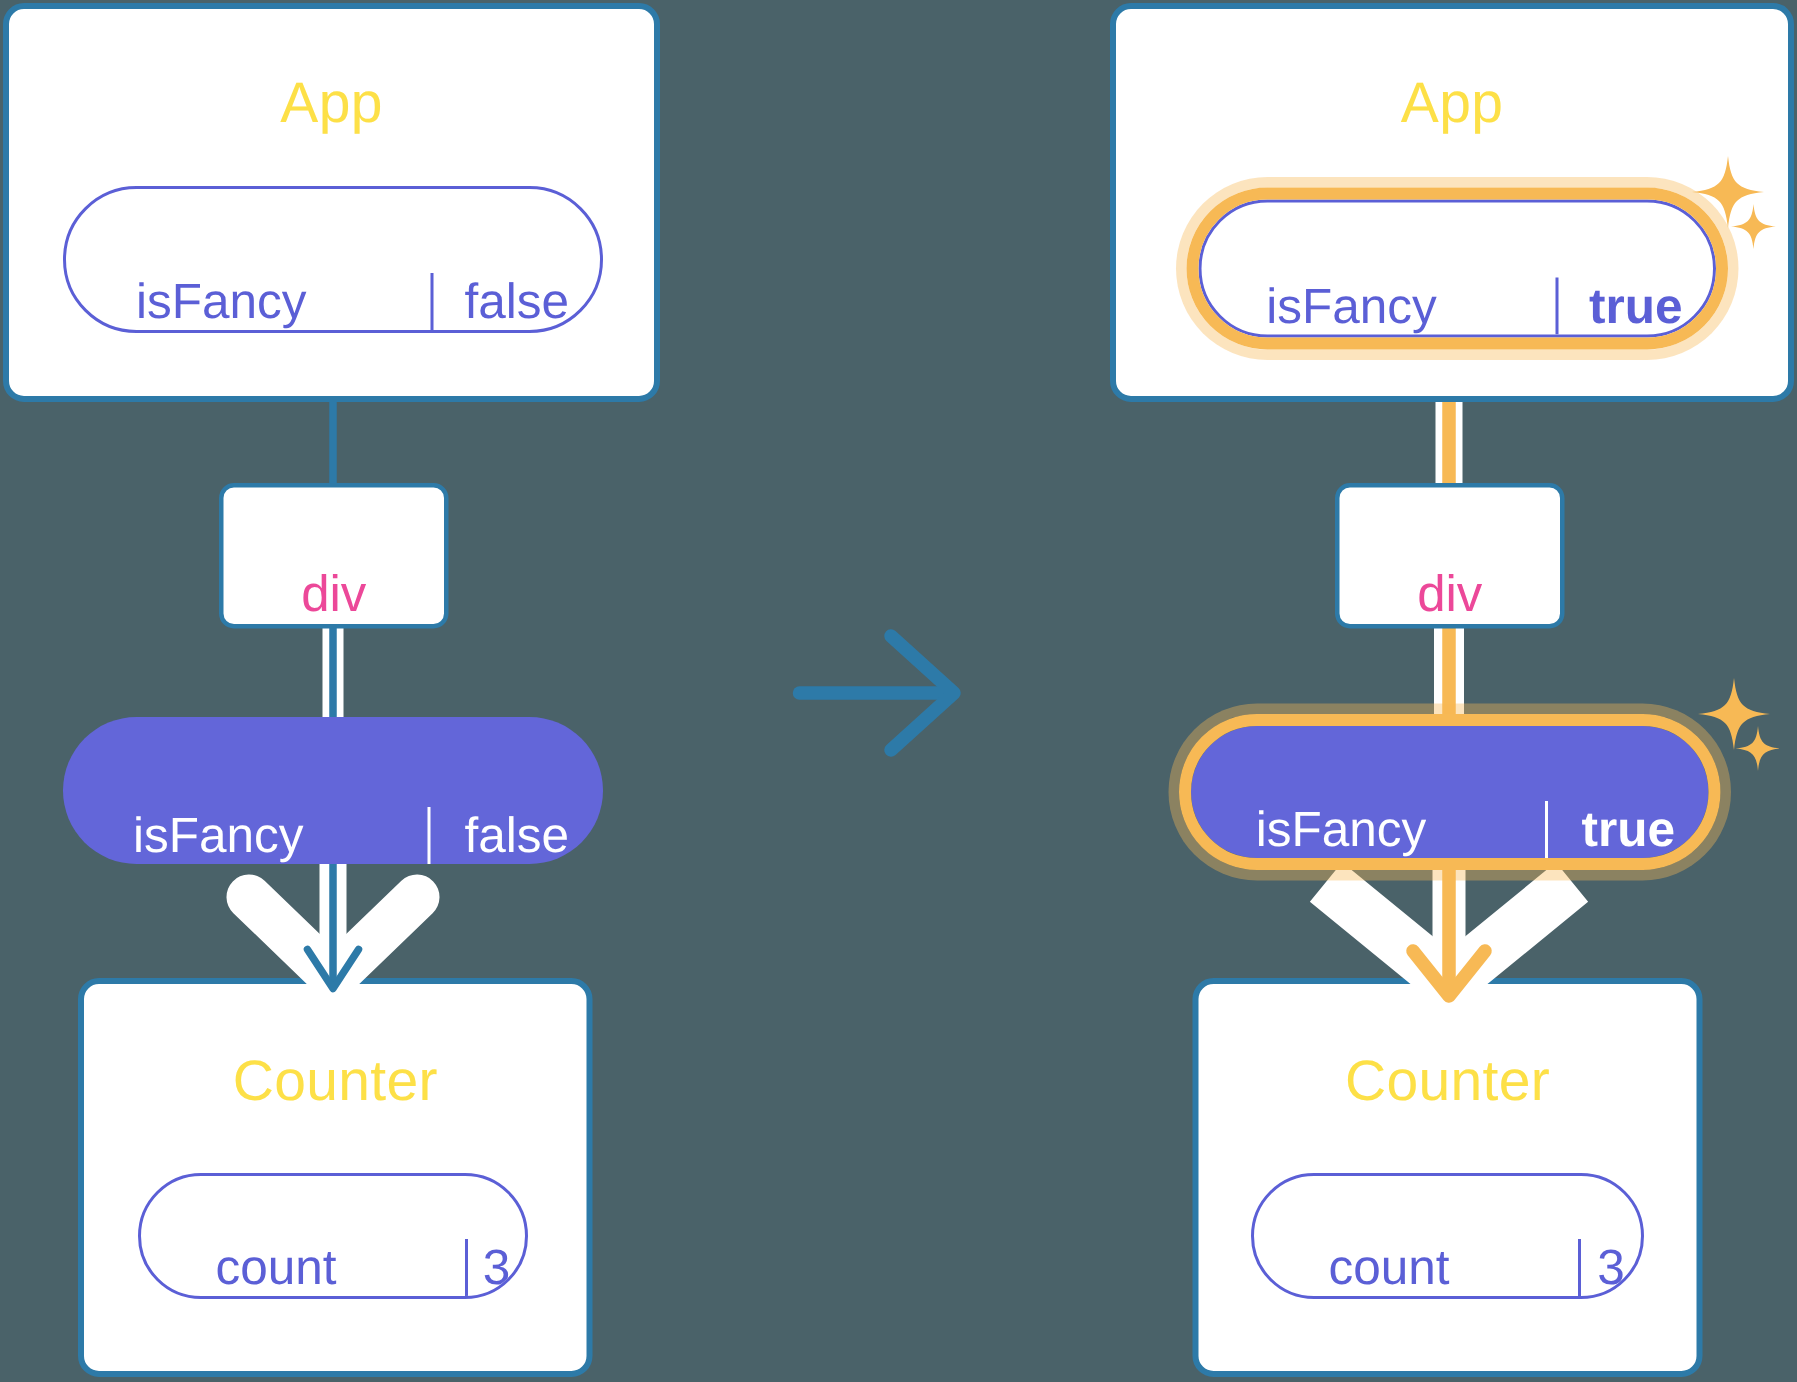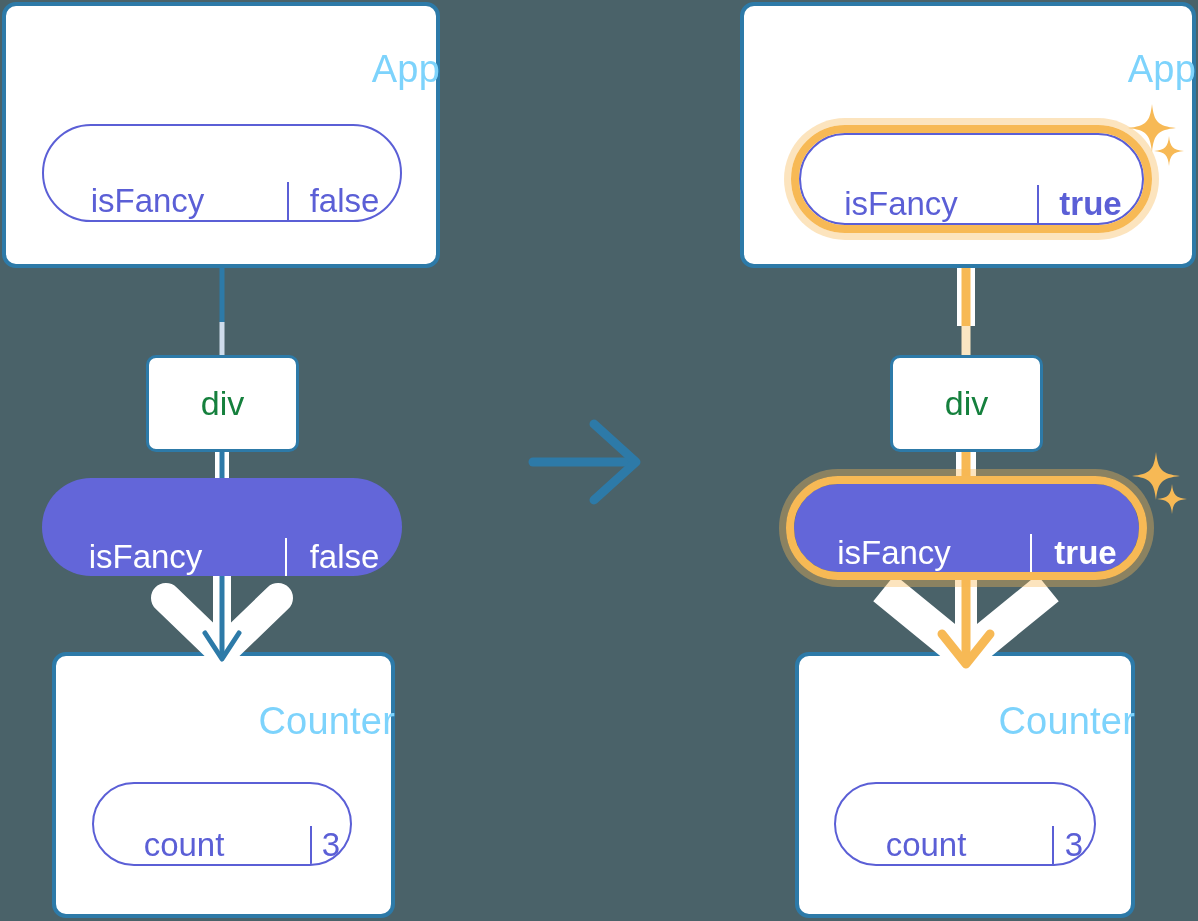--- a/index.html
+++ b/index.html
@@ -16,34 +16,34 @@
   .card{
     position:absolute;
     background:#ffffff;
     border:4px solid #2d7aa8;
     border-radius:14px;
     box-sizing:border-box;
   }
   .card-title{
     position:absolute;
     left:0;right:0;
-    text-align:right;
-    color:#7dd3fc;
+    text-align:center;
+    color:#fde047;
     font-size:38px;
     letter-spacing:.2px;
     white-space:nowrap;
   }
   .divbox{
     position:absolute;
     background:#ffffff;
     border:3px solid #2d7aa8;
     border-radius:10px;
     box-sizing:border-box;
-    display:flex;align-items:center;justify-content:center;
-    color:#15803d;font-size:34px;margin-top:33px;
+    display:flex;align-items:flex-end;justify-content:center;
+    color:#ec4899;font-size:34px;
   }
   .divbox span{position:relative;z-index:3;}
 
   
   .pill{
     position:absolute;
     display:flex;
     align-items:flex-end;
     box-sizing:border-box;
     border-radius:999px;

